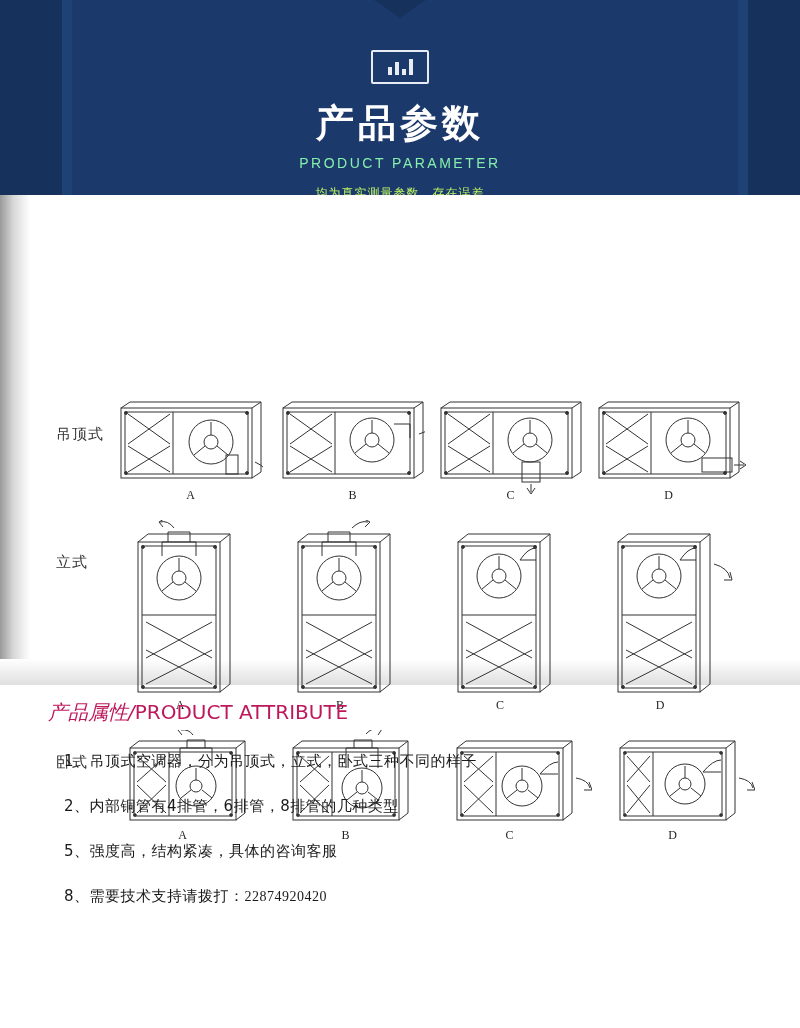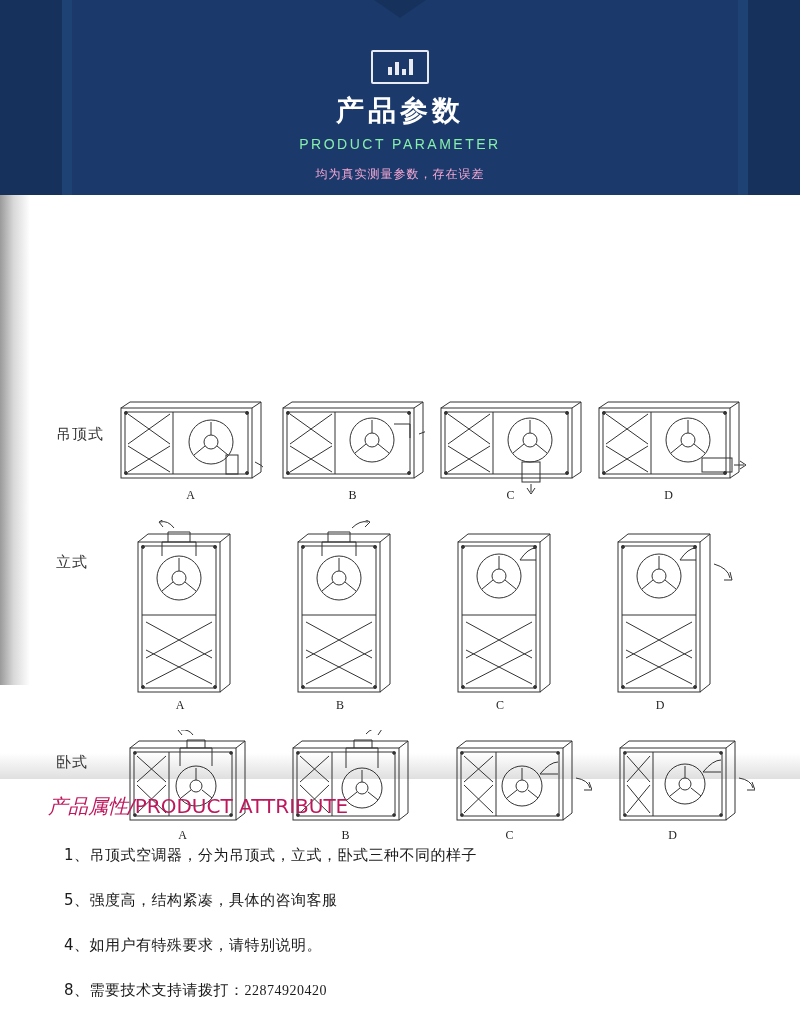--- a/index.html
+++ b/index.html
@@ -79,46 +79,46 @@
     display: block;
     width: 4px;
     background: #e8ecf2;
   }
   .icon-box i:nth-child(1) { height: 8px; }
   .icon-box i:nth-child(2) { height: 13px; }
   .icon-box i:nth-child(3) { height: 6px; }
   .icon-box i:nth-child(4) { height: 16px; }
 
   .banner-title {
-    margin-top: 8px;
-    font-size: 28px;
+    margin-top: 14px;
+    font-size: 38px;
     font-weight: bold;
     color: #ffffff;
     letter-spacing: 4px;
     font-family: "DejaVu Sans", "Liberation Sans", sans-serif;
   }
   .banner-sub {
     margin-top: 6px;
     font-size: 14px;
     color: #86efac;
     letter-spacing: 2.5px;
   }
   .banner-desc {
     margin-top: 14px;
     font-size: 12px;
-    color: #f9a8d4;
+    color: #bef264;
     letter-spacing: 1px;
     font-family: "DejaVu Sans", "Liberation Sans", sans-serif;
   }
 
   
   .diagram-area {
     position: relative;
     width: 800px;
-    height: 584px;
+    height: 490px;
     background: #ffffff;
   }
   .grad-left {
     position: absolute;
     left: 0; top: 0;
     width: 30px; height: 490px;
     background: linear-gradient(to right, #9a9a9a 0%, #d8d8d8 45%, #ffffff 100%);
   }
   .grad-bottom {
     position: absolute;
@@ -599,17 +599,17 @@
     <div class="caption" style="top:98px; width:115px;">D</div>
   </div>
 </div>
 
 <div class="attr-section">
   <div class="attr-title">
     <span class="cn">产品属性/</span><span>PRODUCT ATTRIBUTE</span>
   </div>
   <div class="attr-list">
     <div class="attr-item">1、吊顶式空调器，分为吊顶式，立式，卧式三种不同的样子</div>
+    <div class="attr-item">2、内部铜管有4排管，6排管，8排管的几种类型</div>
     <div class="attr-item">5、强度高，结构紧凑，具体的咨询客服</div>
-    <div class="attr-item">4、如用户有特殊要求，请特别说明。</div>
     <div class="attr-item"><span>8、需要技术支持请拨打：</span><span class="phone">22874920420</span></div>
   </div>
 </div>
 
 </body></html>

